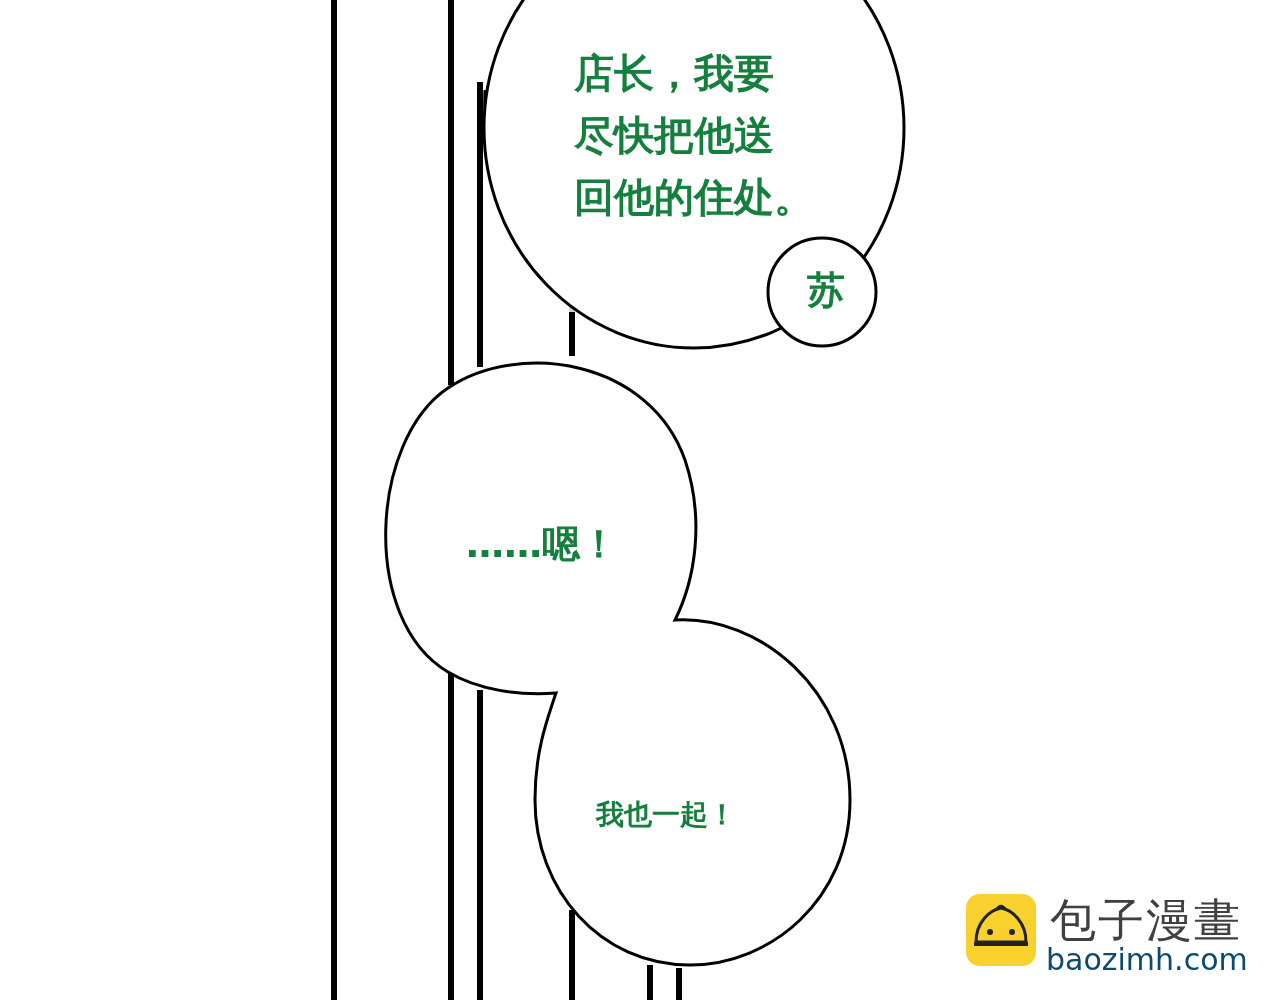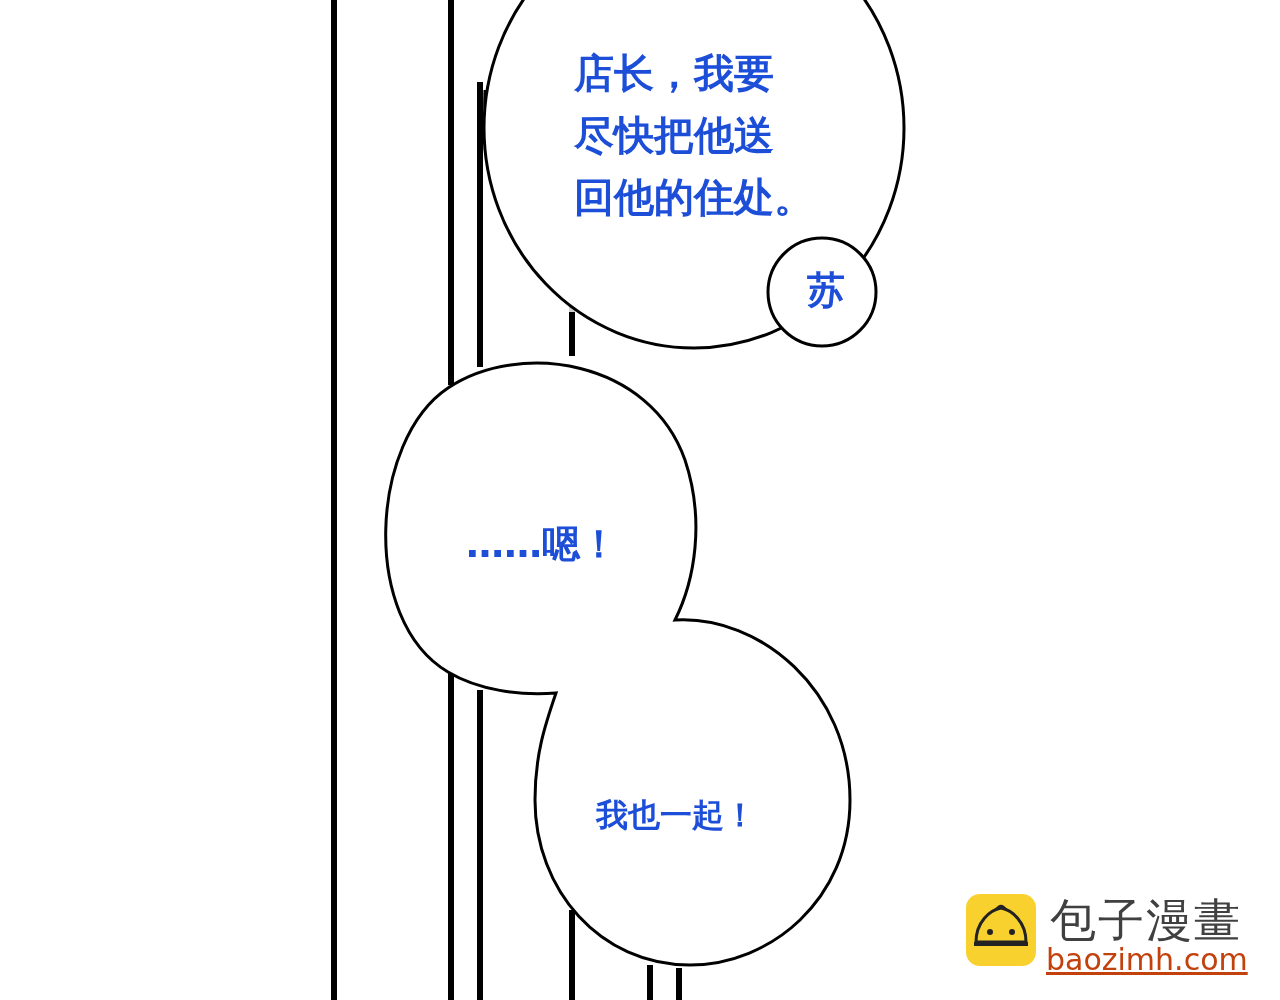--- a/index.html
+++ b/index.html
@@ -1,25 +1,25 @@
 <!DOCTYPE html>
 <html><head>
 <meta charset="utf-8">
 <style>
   html, body { margin: 0; padding: 0; background: #ffffff; }
   body { width: 1280px; height: 1000px; position: relative; overflow: hidden; font-family: "DejaVu Sans", sans-serif; }
   svg.scene { position: absolute; left: 0; top: 0; }
-  .txt { position: absolute; color: #1d4ed8; font-weight: bold; font-family: "DejaVu Sans", sans-serif; white-space: pre; }
+  .txt { position: absolute; color: #15803d; font-weight: bold; font-family: "DejaVu Sans", sans-serif; white-space: pre; }
   .b1 { left: 574px; top: 42px; font-size: 40px; line-height: 62px; letter-spacing: 0px; }
   .speaker { left: 807px; top: 268px; font-size: 38px; line-height: 44px; }
   .b2 { left: 466px; top: 520px; font-size: 38px; line-height: 48px; }
-  .b3 { left: 596px; top: 790px; font-size: 32px; line-height: 50px; }
+  .b3 { left: 596px; top: 790px; font-size: 28px; line-height: 50px; }
   .logo { position: absolute; left: 966px; top: 894px; width: 70px; height: 72px; border-radius: 14px; background: #f8d12f; }
   .logo-cn { position: absolute; left: 1050px; top: 890px; font-size: 46px; color: #404040; font-family: "DejaVu Sans", sans-serif; letter-spacing: 2px; }
-  .logo-url { position: absolute; left: 1046px; top: 942px; font-size: 30px; color: #c2410c; font-family: "DejaVu Sans", sans-serif; text-decoration: underline; }
+  .logo-url { position: absolute; left: 1046px; top: 942px; font-size: 30px; color: #0c4a6e; font-family: "DejaVu Sans", sans-serif; }
 </style>
 </head>
 <body>
 
 <svg class="scene" width="1280" height="1000" viewBox="0 0 1280 1000">
 
   <g stroke="#000" stroke-width="6">
     <line x1="334" y1="0" x2="334" y2="1000"></line>
     <line x1="451" y1="0" x2="451" y2="385"></line>
     <line x1="451" y1="670" x2="451" y2="1000"></line>

